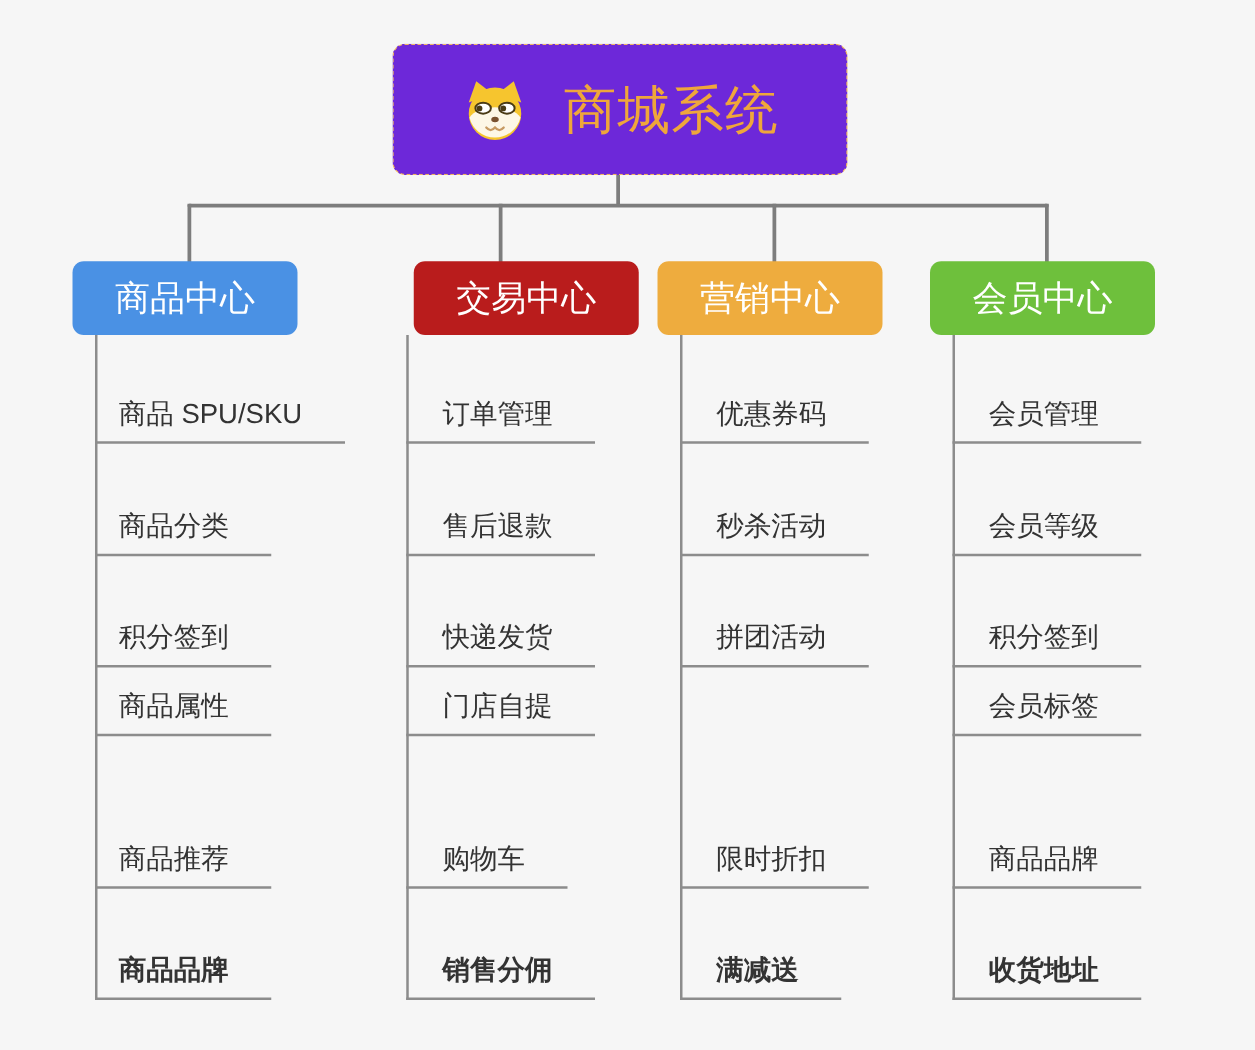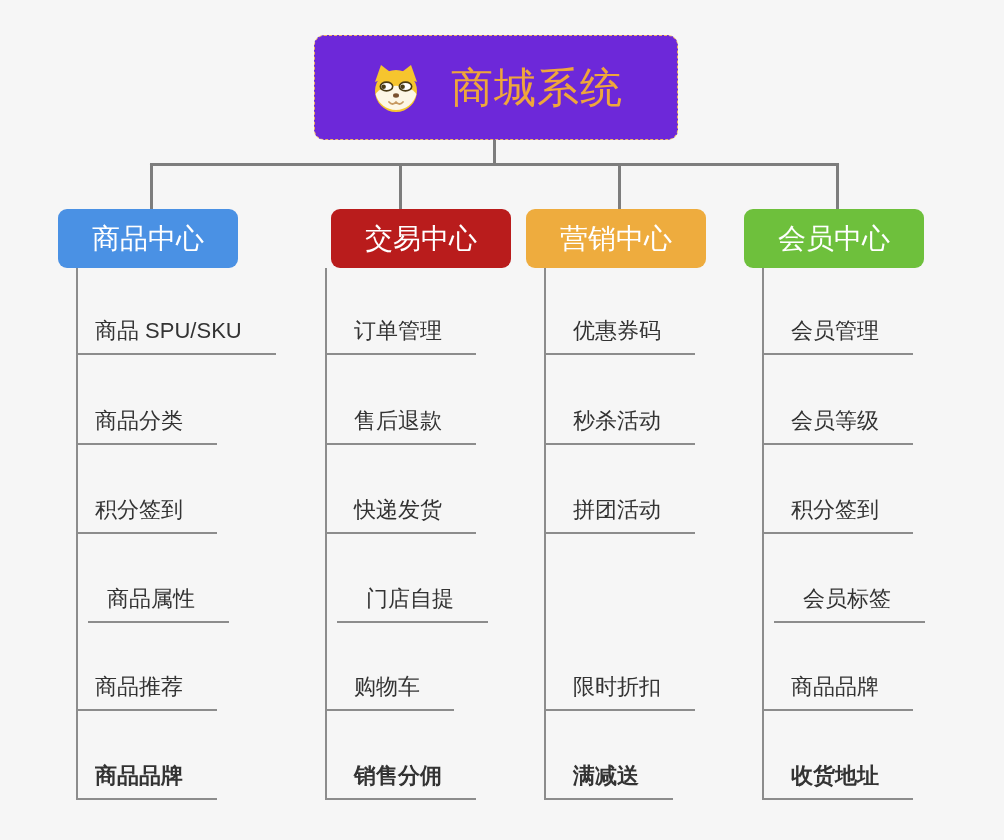--- a/index.html
+++ b/index.html
@@ -80,21 +80,21 @@
     border-bottom: 2px solid #8c8c8c;
     cursor: pointer;
   }
   .c1 { left: 76px; padding-left: 19px; }
   .c2 { left: 325px; text-align: center; }
   .c3 { left: 544px; }
   .c4 { left: 762px; }
   .r1 { top: 315px; }
   .r2 { top: 405px; }
   .r3 { top: 494px; }
-  .r4 { top: 583px; margin-left: 12px; }
+  .r4 { top: 549px; }
   .r5 { top: 671px; }
   .r6 { top: 760px; font-weight: bold; }
 </style>
 </head>
 <body>
 
 <div class="canvas">
 
   <div class="line root-stub"></div>
   <div class="line h-bar"></div>

